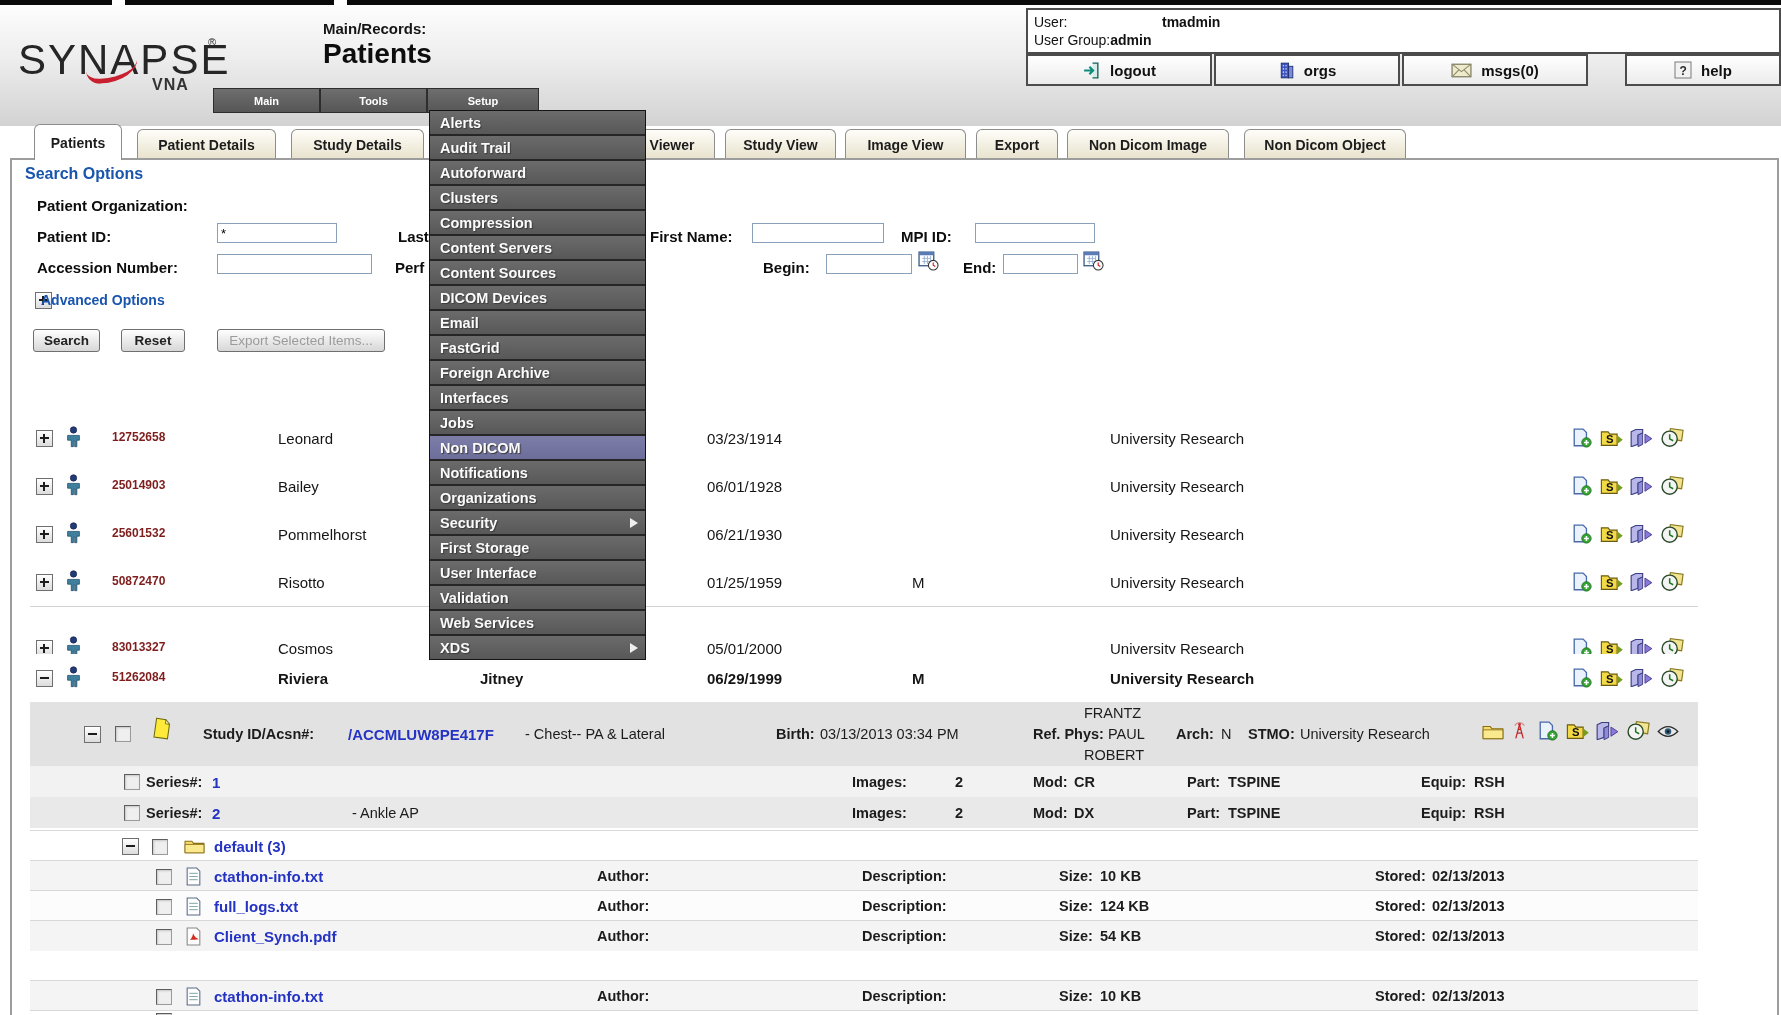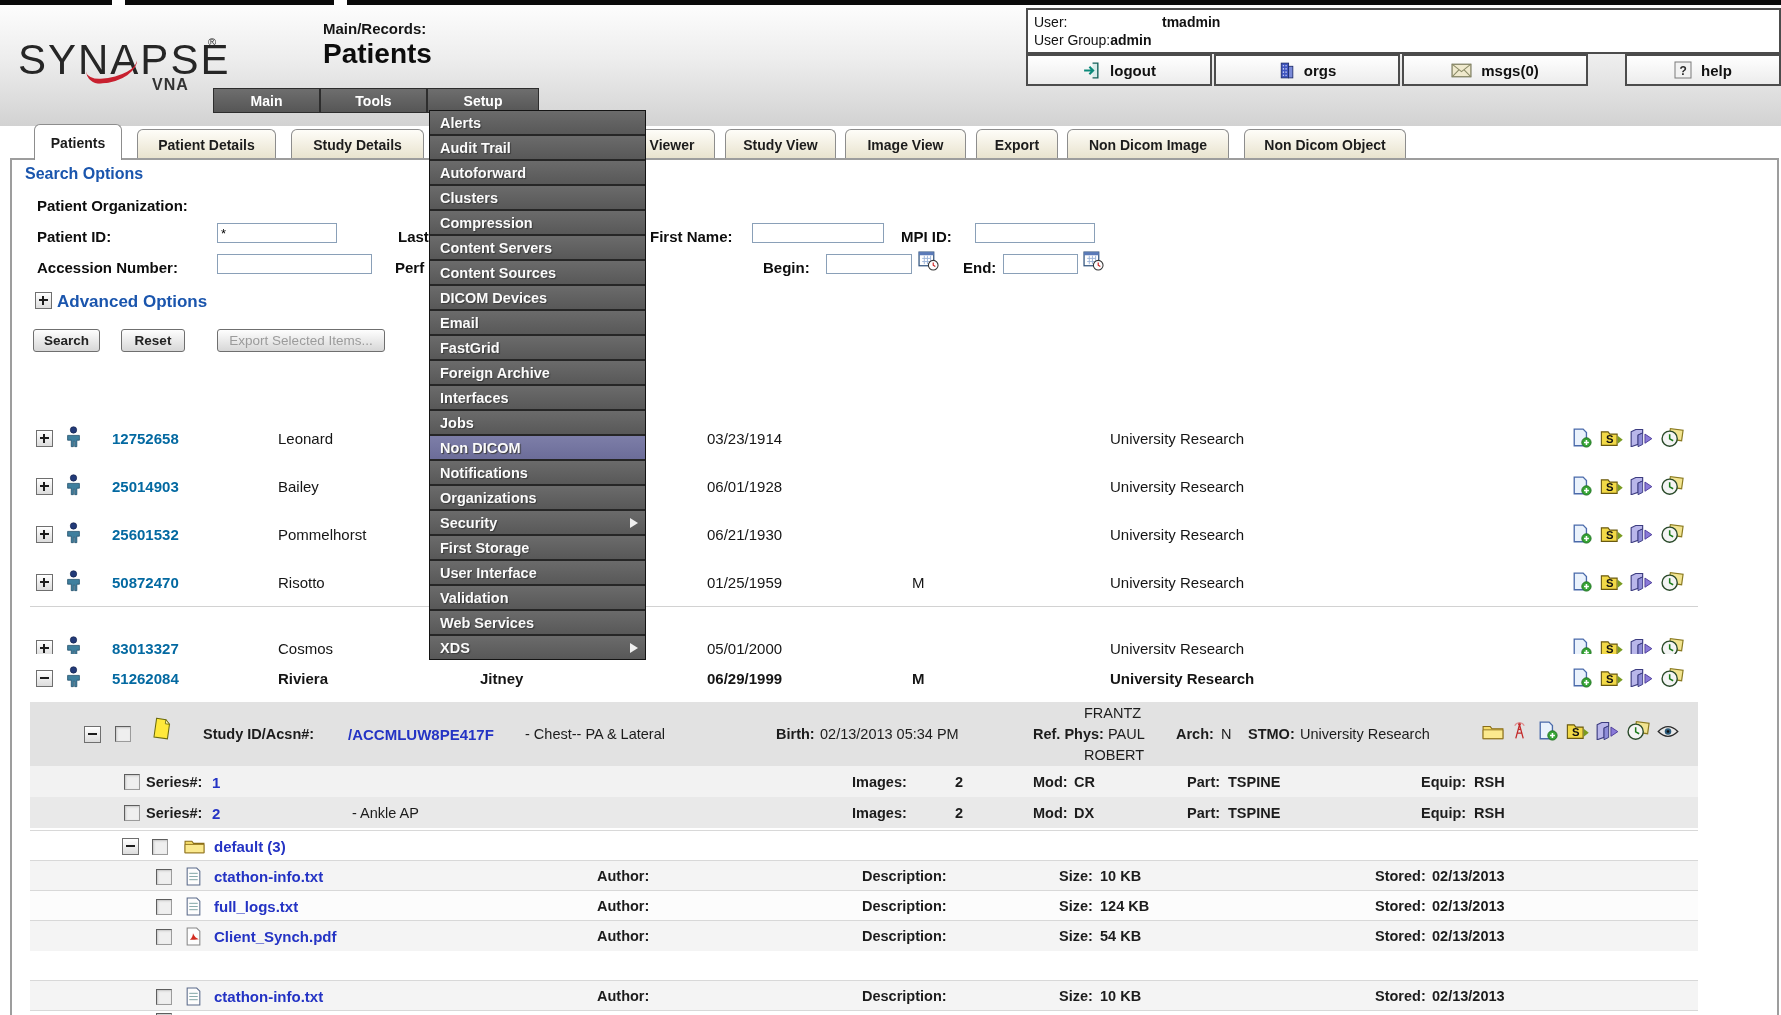--- a/index.html
+++ b/index.html
@@ -28,21 +28,21 @@
 
   
   .userbox{left:1026px;top:8px;width:751px;height:42px;background:#fff;border:2px solid #4c4c4c;font-size:14px;}
   .userbox .l1{position:absolute;left:6px;top:4px;}
   .userbox .l2{position:absolute;left:6px;top:22px;}
   .hbtn{top:54px;height:28px;background:linear-gradient(#ffffff,#ececec);border:2px solid #4c4c4c;
         display:flex;align-items:center;justify-content:center;gap:9px;font-size:15px;font-weight:bold;color:#111;cursor:pointer;}
 
   
   .mtab{top:88px;height:23px;background:linear-gradient(#6e6e6e,#565656);border:1px solid #2d2d2d;
-        color:#fff;font-size:14px;font-weight:bold;display:flex;align-items:center;justify-content:center;cursor:pointer;}
+        color:#fff;font-size:11px;font-weight:bold;display:flex;align-items:center;justify-content:center;cursor:pointer;}
 
   
   .tab{top:129px;height:29px;border:1px solid #8d8d8d;border-bottom:none;border-radius:6px 6px 0 0;
        background:linear-gradient(#fefdf8,#e8e2cd);color:#1c1c1c;font-size:14px;font-weight:bold;
        display:flex;align-items:center;justify-content:center;cursor:pointer;}
   .tab.active{top:124px;height:35px;background:#fff;z-index:3;}
 
   
   .panel{left:10px;top:158px;width:1765px;height:857px;background:#fff;border:2px solid #9d9d9d;border-bottom:none;}
 
@@ -62,21 +62,21 @@
   .xbox::before{content:"";position:absolute;left:3px;right:3px;top:6px;height:2px;background:#1c1c1c;}
   .xbox.plus::after{content:"";position:absolute;top:3px;bottom:3px;left:6px;width:2px;background:#1c1c1c;}
   .cb{position:absolute;width:14px;height:14px;background:#efefef;border:1px solid #9b9b9b;
       border-top-color:#5e5e5e;border-left-color:#5e5e5e;box-shadow:inset 1px 1px 2px #c7c7c7;cursor:pointer;}
 
   
   .thead{left:30px;top:385px;width:1668px;height:29px;background:#cfe4f8;border-top:1px solid #aecbe4;border-bottom:1px solid #aecbe4;}
   .th{position:absolute;top:5px;font-size:15px;font-weight:bold;color:#2433c4;text-align:center;cursor:pointer;}
   .th.dark{color:#101048;cursor:default;}
   .prow{left:30px;width:1668px;height:48px;background:#fff;border-bottom:1px solid #d2d2d2;}
-  .pid{position:absolute;font-size:15px;font-weight:bold;color:#0369a1;cursor:pointer;}
+  .pid{position:absolute;font-size:12px;font-weight:bold;color:#7f1d1d;cursor:pointer;}
   .cell{position:absolute;font-size:15px;color:#151515;}
   .cell.c{text-align:left;}
   .boldrow .cell{font-weight:bold;}
 
   
   .studyrow{left:30px;top:702px;width:1668px;height:64px;background:#e2e2e2;}
   .slbl{position:absolute;font-size:14.5px;font-weight:bold;color:#1c1c1c;}
   .sval{position:absolute;font-size:14.5px;color:#1c1c1c;}
   .blink{position:absolute;font-size:15px;font-weight:bold;color:#2433c4;cursor:pointer;}
   .serow{left:30px;width:1668px;height:31px;}
@@ -265,21 +265,21 @@
   <svg class="ic" style="left:918px;top:250px" width="21" height="21">
       <use href="#sy-cal"></use>
     </svg>
   <div class="ab lbl" style="left:963px;top:259px">End:</div>
   <input class="tin" style="left: 1003px; top: 254px; width: 75px;">
   <svg class="ic" style="left:1083px;top:250px" width="21" height="21">
       <use href="#sy-cal"></use>
     </svg>
 
   <div class="xbox plus" style="left:35px;top:292px"></div>
-  <div class="ab h-blue" style="left:57px;top:292px;font-size:17px">Advanced Options</div>
+  <div class="ab h-blue" style="left:41px;top:292px;font-size:14px">Advanced Options</div>
 
   <button class="sbtn" style="left:33px;top:329px;width:67px">Search</button>
   <button class="sbtn" style="left:121px;top:329px;width:64px">Reset</button>
   <button class="sbtn dis" style="left:217px;top:329px;width:168px">Export Selected Items...</button>
 
 
   <div class="ab prow" style="top:414px">
     <div class="xbox plus" style="left:6px;top:16px"></div>
     <svg class="ic" style="left:36px;top:12px" width="15" height="22">
         <use href="#sy-person"></use>
@@ -427,21 +427,21 @@
   <div class="ab studyrow">
     <div class="xbox" style="left:54px;top:24px"></div>
     <div class="cb" style="left:85px;top:24px"></div>
     <svg class="ic" style="left:122px;top:15px;transform:rotate(8deg)" width="19" height="23">
         <use href="#sy-note"></use>
       </svg>
     <div class="slbl" style="left:173px;top:24px">Study ID/Acsn#:</div>
     <div class="blink" style="left:318px;top:24px">/ACCMLUW8PE417F</div>
     <div class="sval" style="left:495px;top:24px">- Chest-- PA &amp; Lateral</div>
     <div class="slbl" style="left:746px;top:24px">Birth:</div>
-    <div class="sval" style="left:790px;top:24px">02/13/2013 05:34 PM</div>
+    <div class="sval" style="left:790px;top:24px">03/13/2013 03:34 PM</div>
     <div class="sval" style="left:1054px;top:3px">FRANTZ</div>
     <div class="slbl" style="left:1003px;top:24px">Ref. Phys:</div>
     <div class="sval" style="left:1078px;top:24px">PAUL</div>
     <div class="sval" style="left:1054px;top:45px">ROBERT</div>
     <div class="slbl" style="left:1146px;top:24px">Arch:</div>
     <div class="sval" style="left:1191px;top:24px">N</div>
     <div class="slbl" style="left:1218px;top:24px">STMO:</div>
     <div class="sval" style="left:1270px;top:24px">University Research</div>
     <svg class="ic" style="left:1452px;top:21px" width="22" height="17">
         <use href="#sy-folder"></use>

